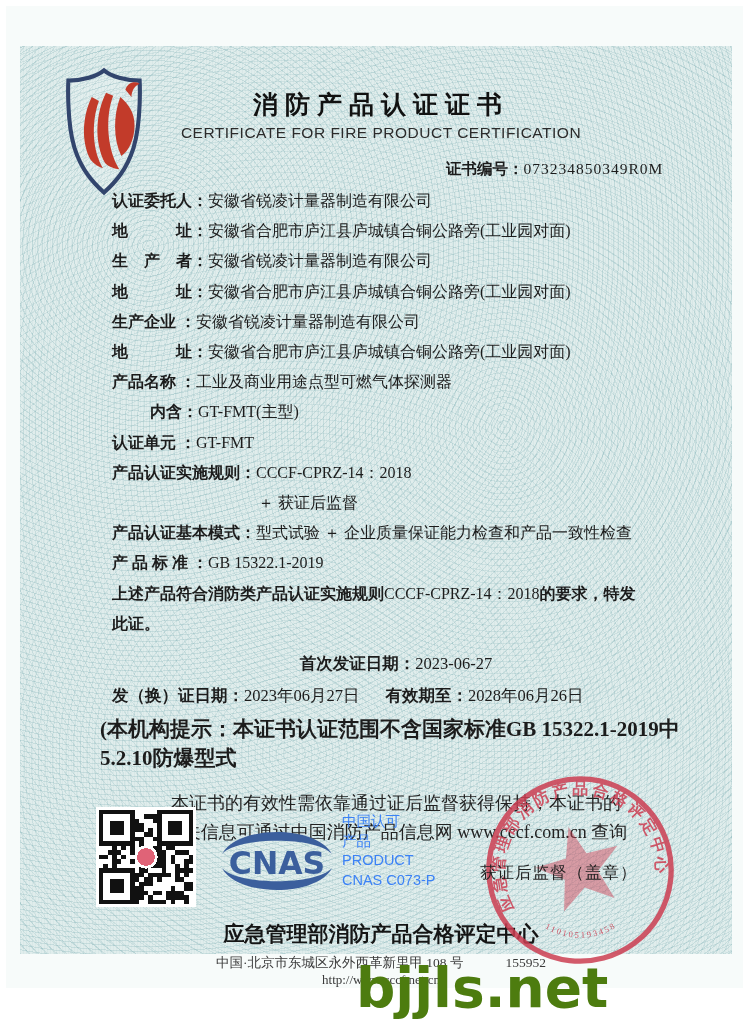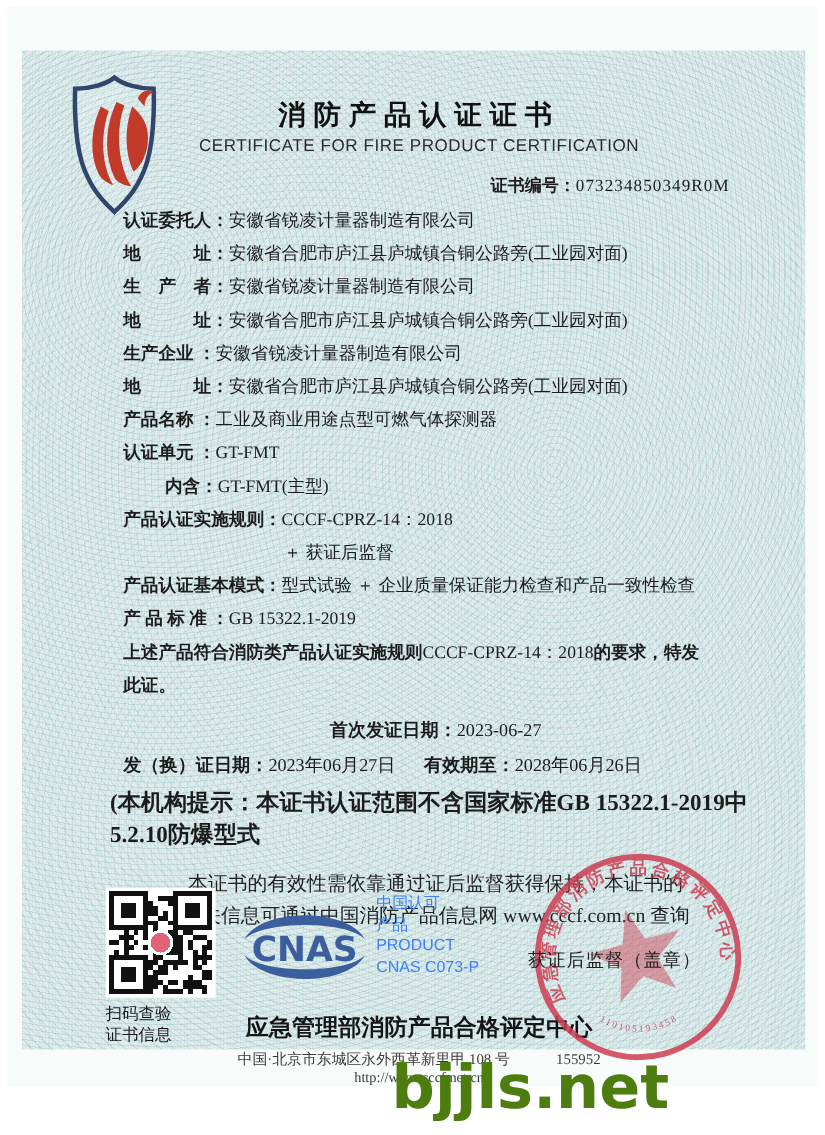--- a/index.html
+++ b/index.html
@@ -81,22 +81,22 @@
   </div>
 
   <div class="content">
     <div class="row"><span class="lab">认证委托人：</span><span>安徽省锐凌计量器制造有限公司</span></div>
     <div class="row"><span class="lab">地　　　址：</span><span>安徽省合肥市庐江县庐城镇合铜公路旁(工业园对面)</span></div>
     <div class="row"><span class="lab">生　产　者：</span><span>安徽省锐凌计量器制造有限公司</span></div>
     <div class="row"><span class="lab">地　　　址：</span><span>安徽省合肥市庐江县庐城镇合铜公路旁(工业园对面)</span></div>
     <div class="row"><span class="lab">生产企业 ：</span><span>安徽省锐凌计量器制造有限公司</span></div>
     <div class="row"><span class="lab">地　　　址：</span><span>安徽省合肥市庐江县庐城镇合铜公路旁(工业园对面)</span></div>
     <div class="row"><span class="lab">产品名称 ：</span><span>工业及商业用途点型可燃气体探测器</span></div>
+    <div class="row indent1"><span class="lab">内含：</span><span>GT-FMT(主型)</span></div>
     <div class="row"><span class="lab">认证单元 ：</span><span>GT-FMT</span></div>
-    <div class="row indent1"><span class="lab">内含：</span><span>GT-FMT(主型)</span></div>
     <div class="row"><span class="lab">产品认证实施规则：</span><span>CCCF-CPRZ-14：2018</span></div>
     <div class="row indent2"><span>＋ 获证后监督</span></div>
     <div class="row"><span class="lab">产品认证基本模式：</span><span>型式试验 ＋ 企业质量保证能力检查和产品一致性检查</span></div>
     <div class="row"><span class="lab">产 品 标 准 ：</span><span>GB 15322.1-2019</span></div>
 
     <div class="stmt"><span>上述产品符合消防类产品认证实施规则</span><span class="code">CCCF-CPRZ-14：2018</span><span>的要求，特发</span></div>
     <div class="stmt">此证。</div>
 
     <div class="first-issue center">
       <span class="lab">首次发证日期：</span><span>2023-06-27</span>
@@ -242,24 +242,20 @@
         <rect x="19" y="20" width="1" height="1" fill="#111"></rect>
         <rect x="0.5" y="0.5" width="7" height="7" fill="none" stroke="#111" stroke-width="1"></rect>
         <rect x="2.5" y="2.5" width="3" height="3" fill="#111"></rect>
         <rect x="13.5" y="0.5" width="7" height="7" fill="none" stroke="#111" stroke-width="1"></rect>
         <rect x="15.5" y="2.5" width="3" height="3" fill="#111"></rect>
         <rect x="0.5" y="13.5" width="7" height="7" fill="none" stroke="#111" stroke-width="1"></rect>
         <rect x="2.5" y="15.5" width="3" height="3" fill="#111"></rect>
         <circle cx="10.5" cy="10.5" r="2.6" fill="#fff"></circle>
         <circle cx="10.5" cy="10.5" r="2" fill="#e06377"></circle>
       </svg>
-    <div class="qr-caption">
-      <div>扫码查验</div>
-      <div>证书信息</div>
-    </div>
   </div>
 
   <div class="cnas-logo">
     <svg viewBox="0 0 120 80" width="118" height="82">
       <path d="M4,33 C20,3 100,3 116,33 C100,15 20,15 4,33 Z" fill="#3b5f9d"></path>
       <path d="M4,47 C20,77 100,77 116,47 C100,65 20,65 4,47 Z" fill="#3b5f9d"></path>
       <text x="60" y="53" text-anchor="middle" font-family="DejaVu Sans, sans-serif" font-size="32" font-weight="bold" fill="#3b5f9d">CNAS</text>
     </svg>
   </div>
 

